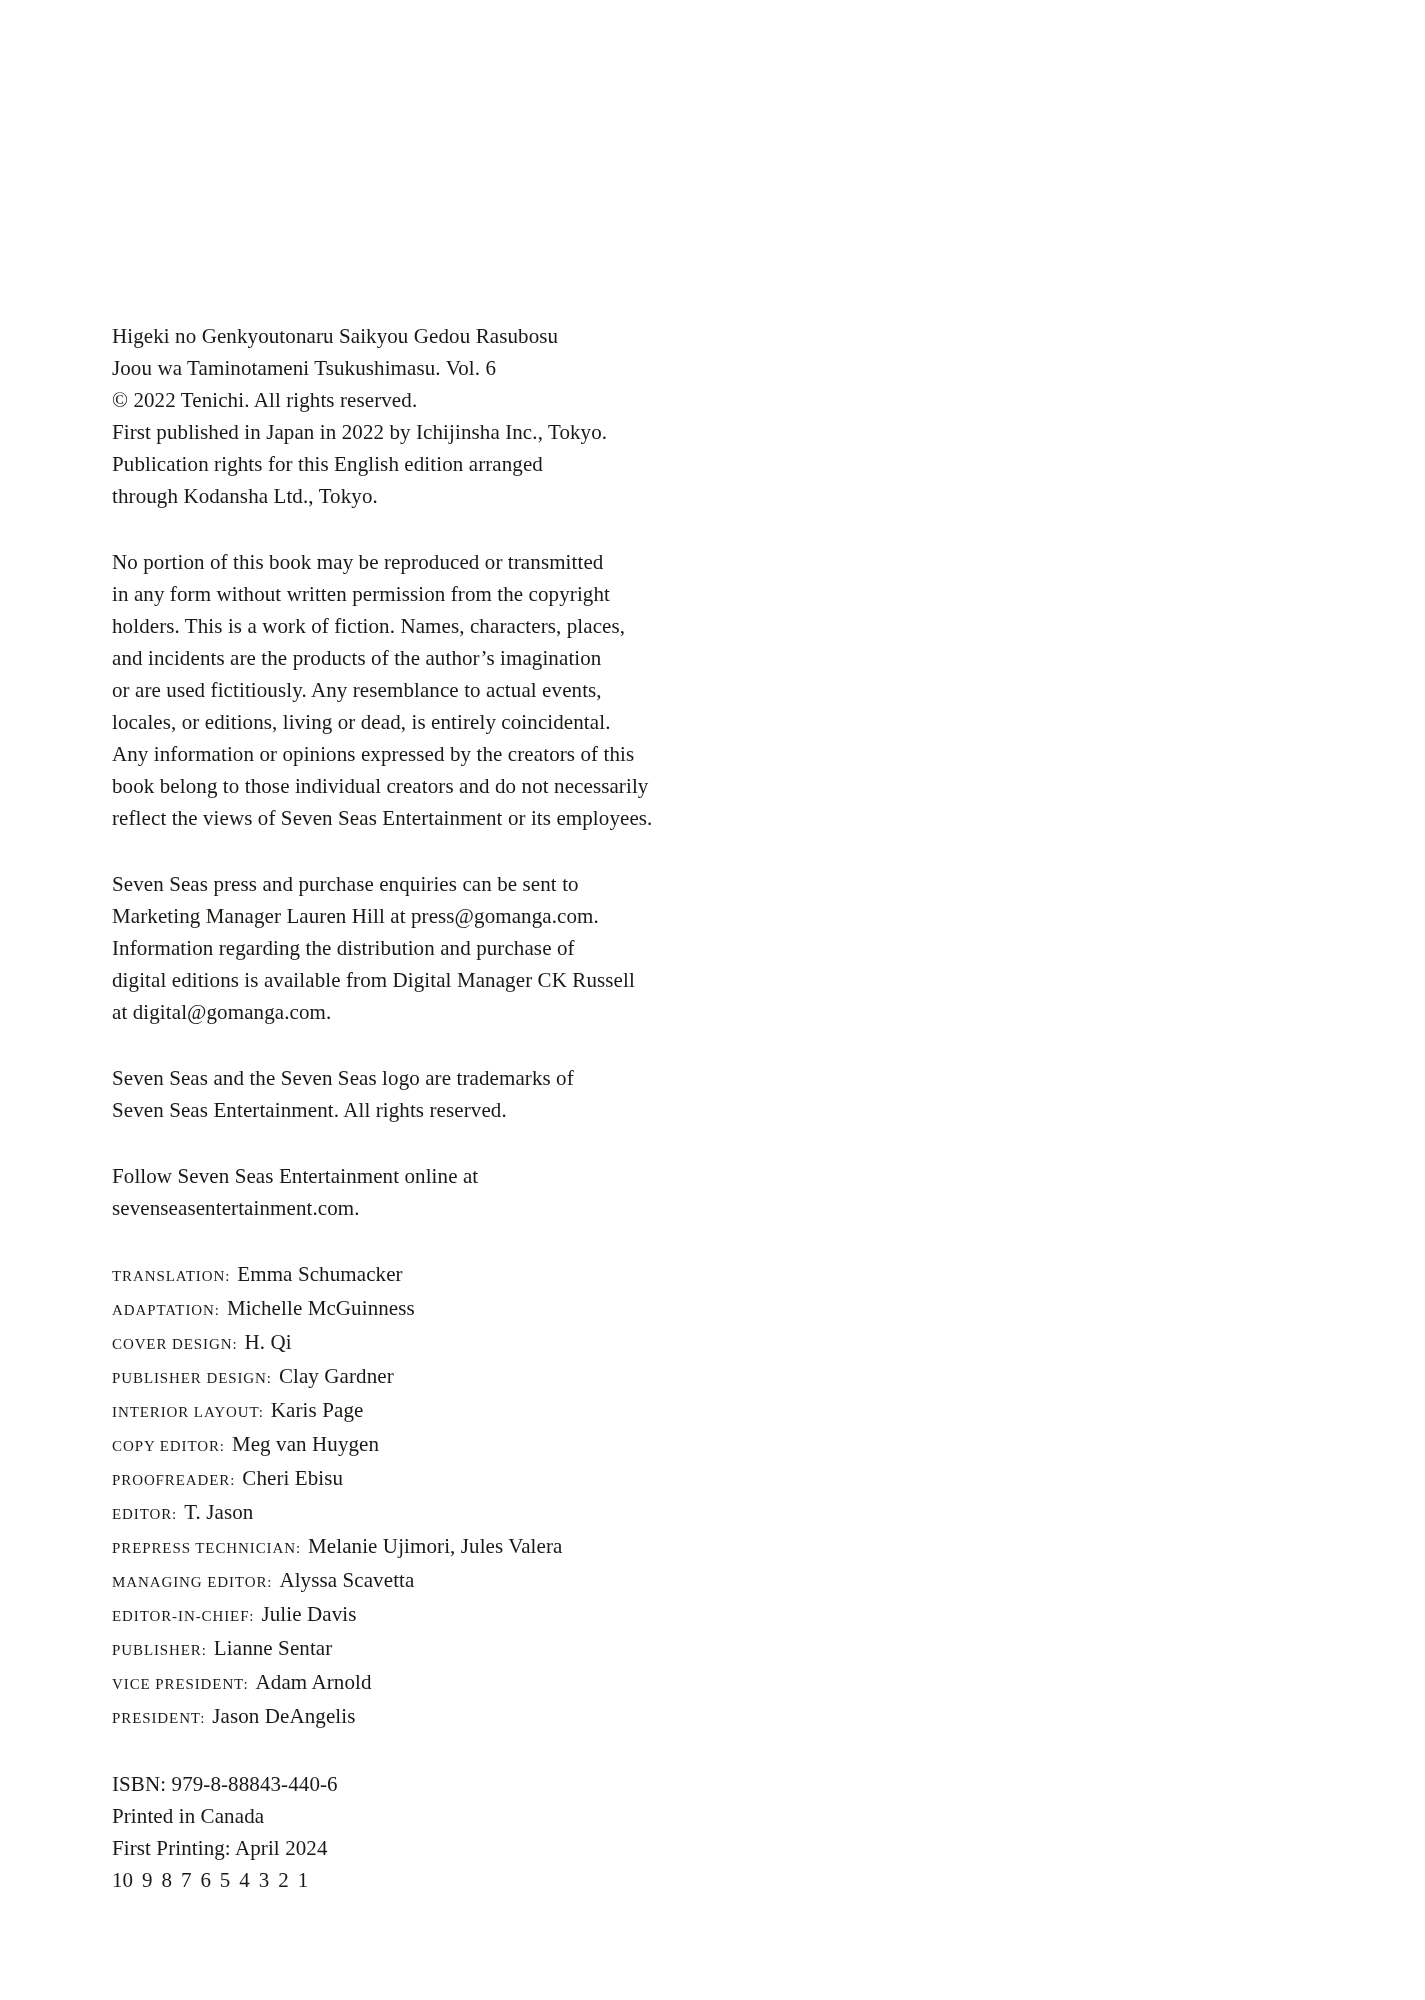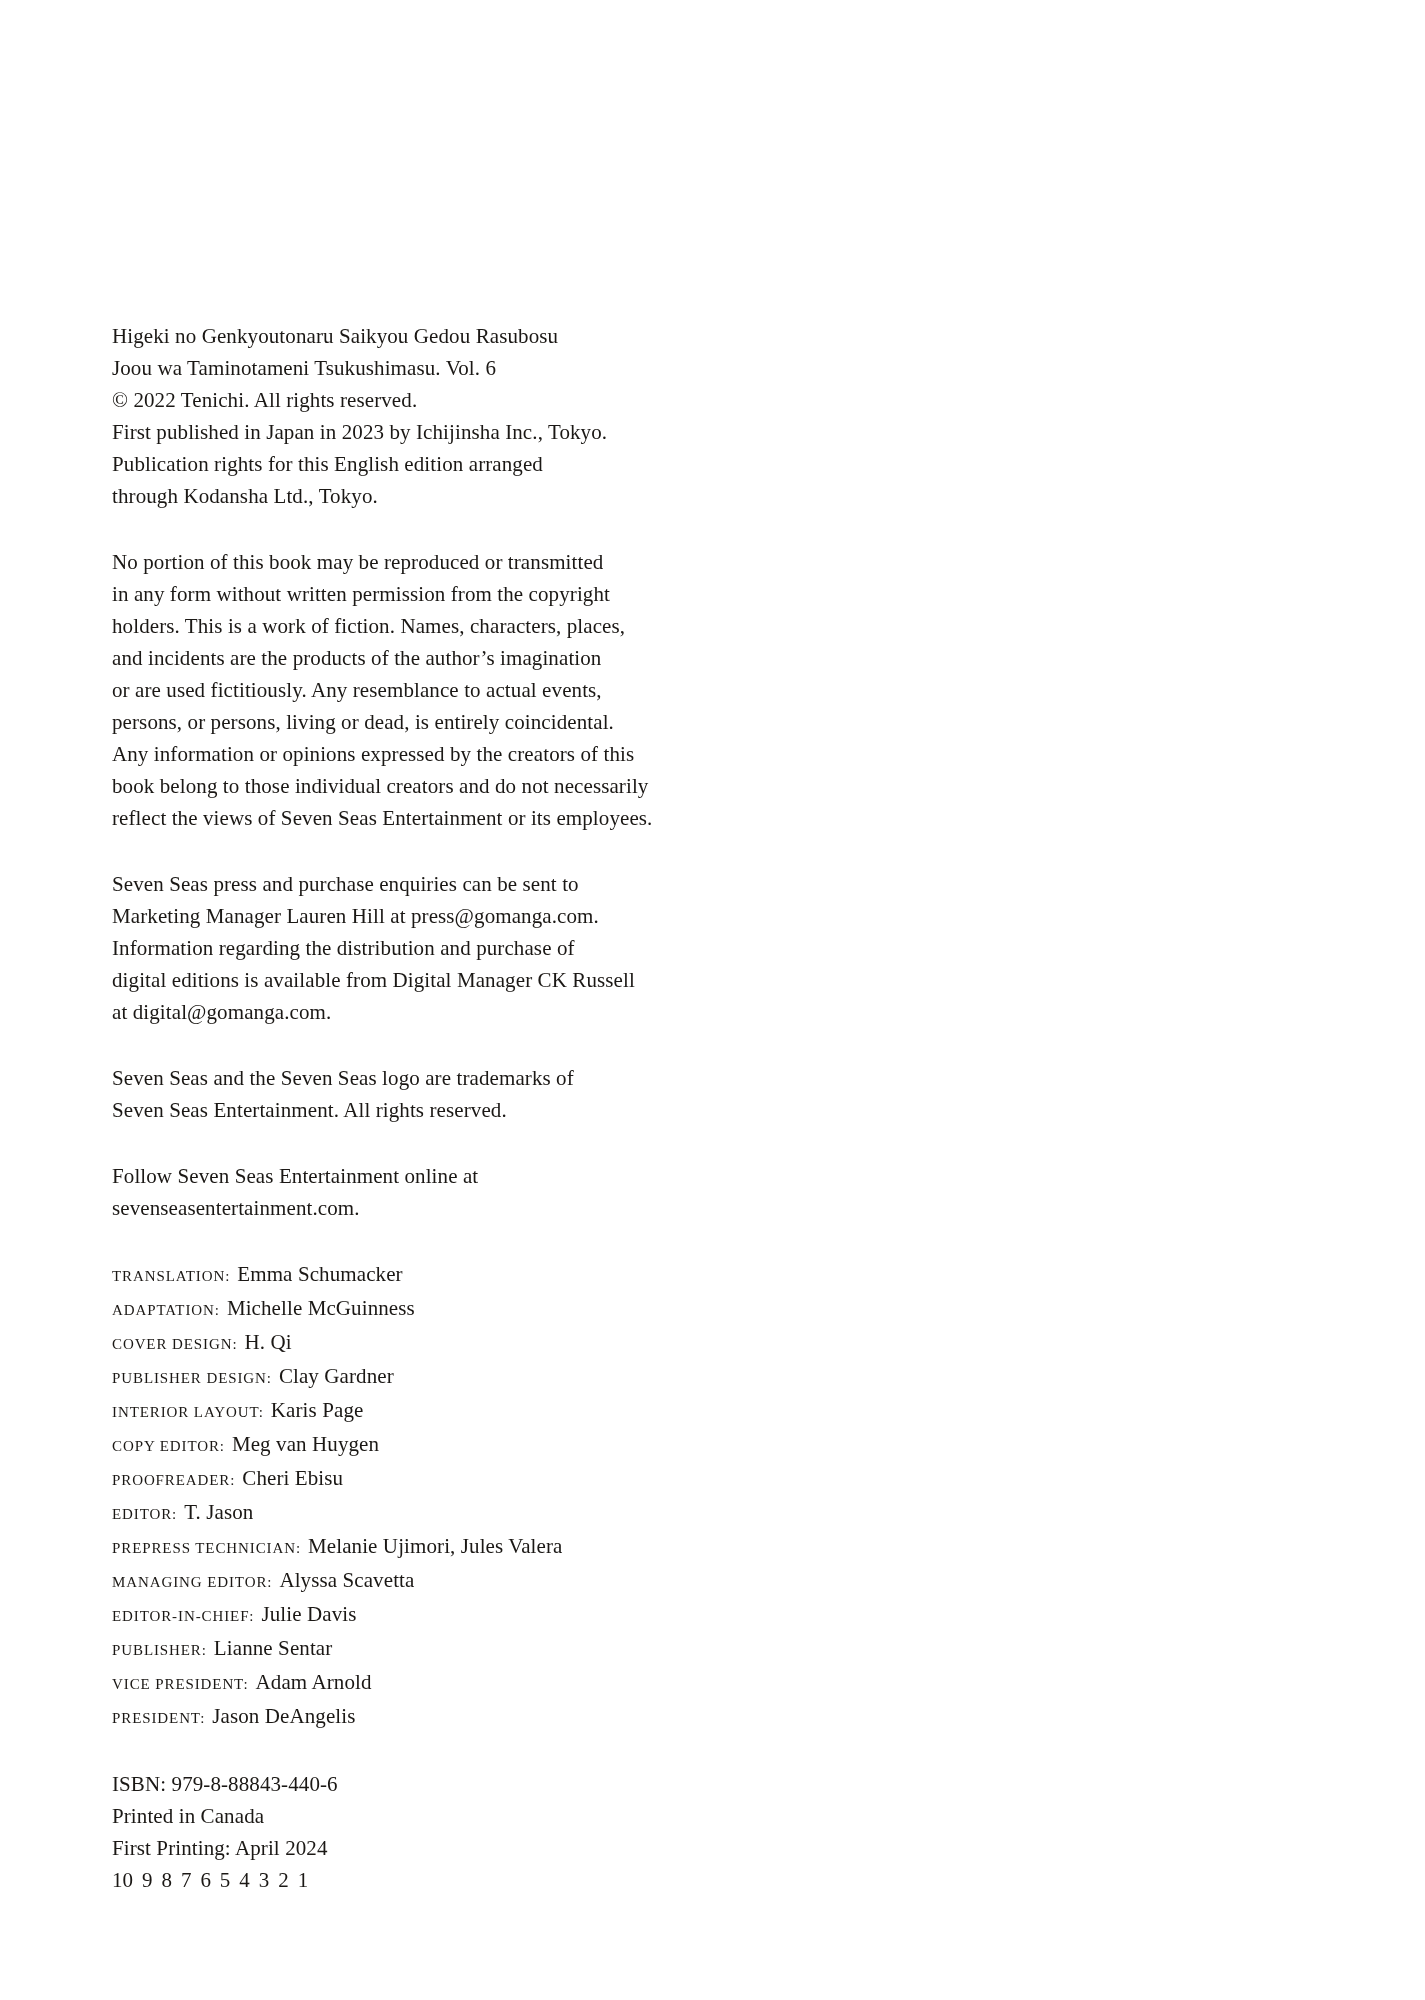--- a/index.html
+++ b/index.html
@@ -50,32 +50,32 @@
 </head>
 <body>
 
 <div class="page">
   <div class="content">
 
     <div class="block">
       <div class="line">Higeki no Genkyoutonaru Saikyou Gedou Rasubosu</div>
       <div class="line">Joou wa Taminotameni Tsukushimasu. Vol. 6</div>
       <div class="line">© 2022 Tenichi. All rights reserved.</div>
-      <div class="line">First published in Japan in 2023 by Ichijinsha Inc., Tokyo.</div>
+      <div class="line">First published in Japan in 2022 by Ichijinsha Inc., Tokyo.</div>
       <div class="line">Publication rights for this English edition arranged</div>
       <div class="line">through Kodansha Ltd., Tokyo.</div>
     </div>
 
     <div class="block">
       <div class="line">No portion of this book may be reproduced or transmitted</div>
       <div class="line">in any form without written permission from the copyright</div>
       <div class="line">holders. This is a work of fiction. Names, characters, places,</div>
       <div class="line">and incidents are the products of the author’s imagination</div>
       <div class="line">or are used fictitiously. Any resemblance to actual events,</div>
-      <div class="line">persons, or persons, living or dead, is entirely coincidental.</div>
+      <div class="line">locales, or editions, living or dead, is entirely coincidental.</div>
       <div class="line">Any information or opinions expressed by the creators of this</div>
       <div class="line">book belong to those individual creators and do not necessarily</div>
       <div class="line">reflect the views of Seven Seas Entertainment or its employees.</div>
     </div>
 
     <div class="block">
       <div class="line">Seven Seas press and purchase enquiries can be sent to</div>
       <div class="line">Marketing Manager Lauren Hill at press@gomanga.com.</div>
       <div class="line">Information regarding the distribution and purchase of</div>
       <div class="line">digital editions is available from Digital Manager CK Russell</div>

